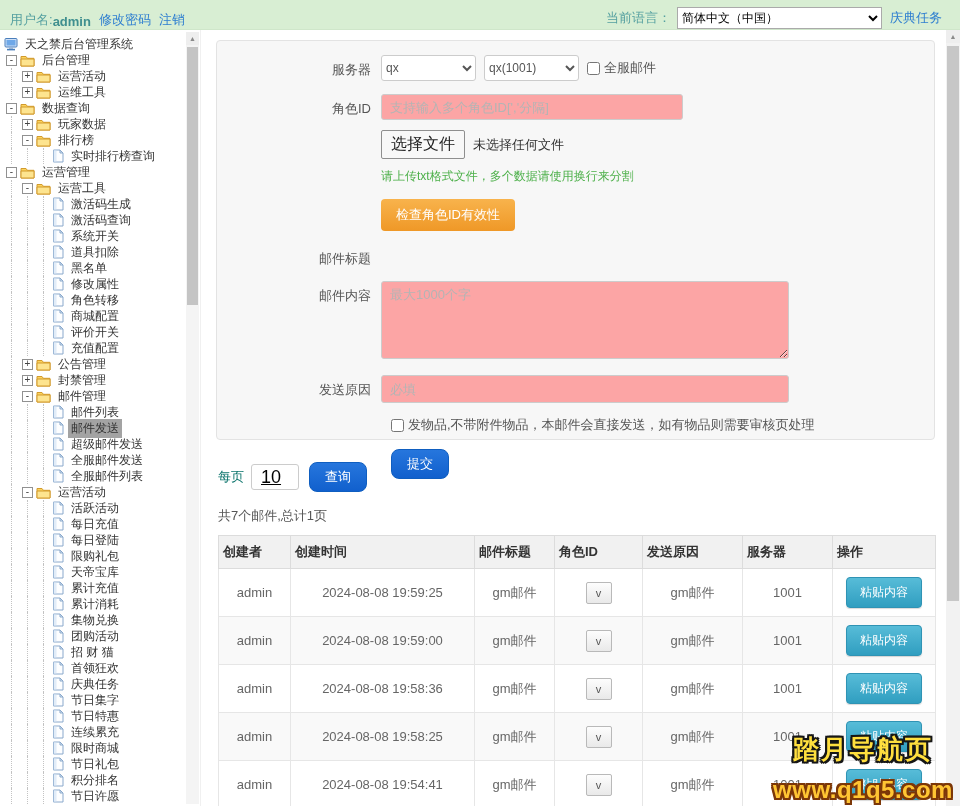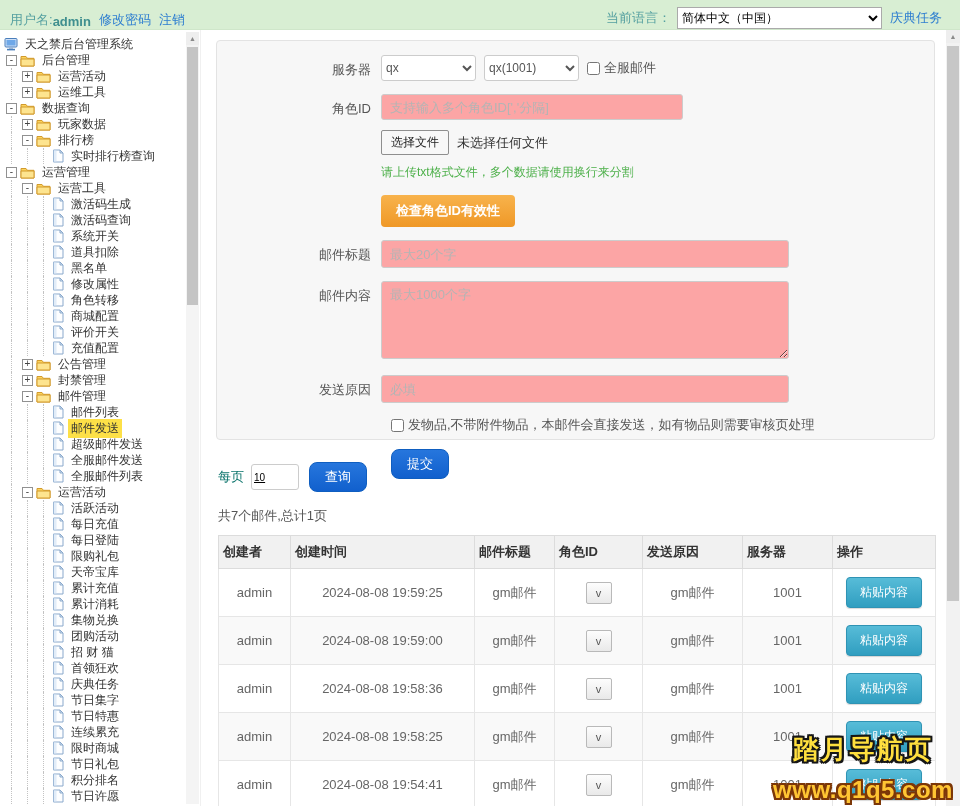--- a/index.html
+++ b/index.html
@@ -25,21 +25,21 @@
   .tree-row { display:flex; align-items:center; height:16px; white-space:nowrap; cursor:pointer; font-size:12px; color:#333; }
   .guide { display:inline-block; width:16px; height:16px; position:relative; flex:0 0 16px; }
   .guide::before { content:''; position:absolute; left:7px; top:0; bottom:0; border-left:1px dotted #c3c3c3; }
   .expander {
     width:11px; height:11px; margin:0 3px 0 2px; flex:0 0 11px;
     border:1px solid #919191; background:#fff; color:#444;
     font-size:10px; line-height:8px; text-align:center; cursor:pointer;
   }
   .tree-icon { margin-right:4px; display:inline-flex; flex:0 0 auto; }
   .tree-label { padding:1px 3px; }
-  .tree-label.selected { background:#fde047;text-align:center; }
+  .tree-label.selected { background:#a3a3a3;text-align:center; }
   
   .side-scroll { position:absolute; left:186px; top:2px; width:13px; height:772px; background:#f4f4f4; }
   .side-scroll .arrow, .page-scroll .arrow {
     height:13px; text-align:center; font-size:7px; color:#8a8a8a; line-height:13px; background:#eee; cursor:pointer;
   }
   .side-scroll .thumb { position:absolute; left:1px; right:1px; top:15px; height:258px; background:#c4c4c4; }
   
   .page-scroll { position:absolute; right:0; top:30px; width:14px; height:776px; background:#f2f2f2; }
   .page-scroll .thumb { position:absolute; left:1px; right:1px; top:16px; height:555px; background:#c7c7c7; }
   
@@ -56,37 +56,37 @@
   }
   .ctl input::placeholder, .ctl textarea::placeholder { color:#b4b4b4; }
   .inline { display:flex; align-items:center; }
   .cb-label { color:#555; margin-left:4px; }
   .w-role { width:302px; height:26px; }
   .w-wide { width:408px; height:28px; }
   .w-area { width:408px; height:78px; resize:both; font-family:inherit; }
   .file-row { margin-top:10px; display:flex; align-items:center; }
   .file-btn {
     background:#f8f8f8; border:1px solid #8f8f8f; border-radius:2px;
-    padding:3px 9px; font-size:12px; color:#222; cursor:pointer; margin-right:8px;
+    padding:3px 9px; font-size:16px; color:#222; cursor:pointer; margin-right:8px;
   }
   .file-status { color:#333; font-size:13px; }
   .hint { margin-top:9px; color:#4db04a; font-size:12px; }
   .check-btn {
     margin-top:14px; display:inline-block; border:0; cursor:pointer;
     background:linear-gradient(#f8b34c,#ef9827); color:#fff; font-size:13px;
-    padding:7px 15px; border-radius:4px;font-weight:bold;
+    padding:7px 15px; border-radius:4px;
   }
   .submit-btn, .query-btn {
     border:1px solid #0f5ec0; cursor:pointer; color:#fff; font-size:13px;
     background:linear-gradient(#2676dd,#1160cd); border-radius:8px; padding:5px 15px;
   }
   
   .perpage { margin:22px 0 0 17px; display:flex; align-items:center; }
   .perpage .pp-label { color:#0f766e; margin-right:7px; }
-  .perpage input { width:48px; height:26px; border:1px solid #ccc; border-radius:3px; padding:3px 2px; font-size:10px; margin-right:10px;text-decoration:underline; }
+  .perpage input { width:48px; height:26px; border:1px solid #ccc; border-radius:3px; padding:3px 9px; font-size:18px; margin-right:10px;text-decoration:underline; }
   .summary { margin:15px 0 0 17px; color:#555; }
   table.mail { margin:10px 0 0 17px; width:717px; border-collapse:collapse; table-layout:fixed; }
   table.mail th {
     background:#f1f1f1; border:1px solid #dcdcdc; font-size:13px; color:#333;
     padding:7px 4px; text-align:left; font-weight:bold;
   }
   table.mail td { border:1px solid #e6e6e6; font-size:13px; color:#666; text-align:center; padding:8px 4px; height:36px; }
   table.mail tr:nth-child(even) td { background:#f9f9f9; }
   .role-box {
     display:inline-flex; align-items:center; justify-content:center;
@@ -749,23 +749,20 @@
           <button class="file-btn">选择文件</button>
           <span class="file-status">未选择任何文件</span>
         </div>
         <div class="hint">请上传txt格式文件，多个数据请使用换行来分割</div>
         <button class="check-btn">检查角色ID有效性</button>
       </div>
     </div>
 
     <div class="form-row">
       <div class="form-label">邮件标题</div>
-      <div class="ctl">
-        <input type="text" class="w-wide" placeholder="最大20个字" style="">
-      </div>
     </div>
 
     <div class="form-row">
       <div class="form-label">邮件内容</div>
       <div class="ctl">
         <textarea class="w-area" placeholder="最大1000个字" style=""></textarea>
       </div>
     </div>
 
     <div class="form-row">

